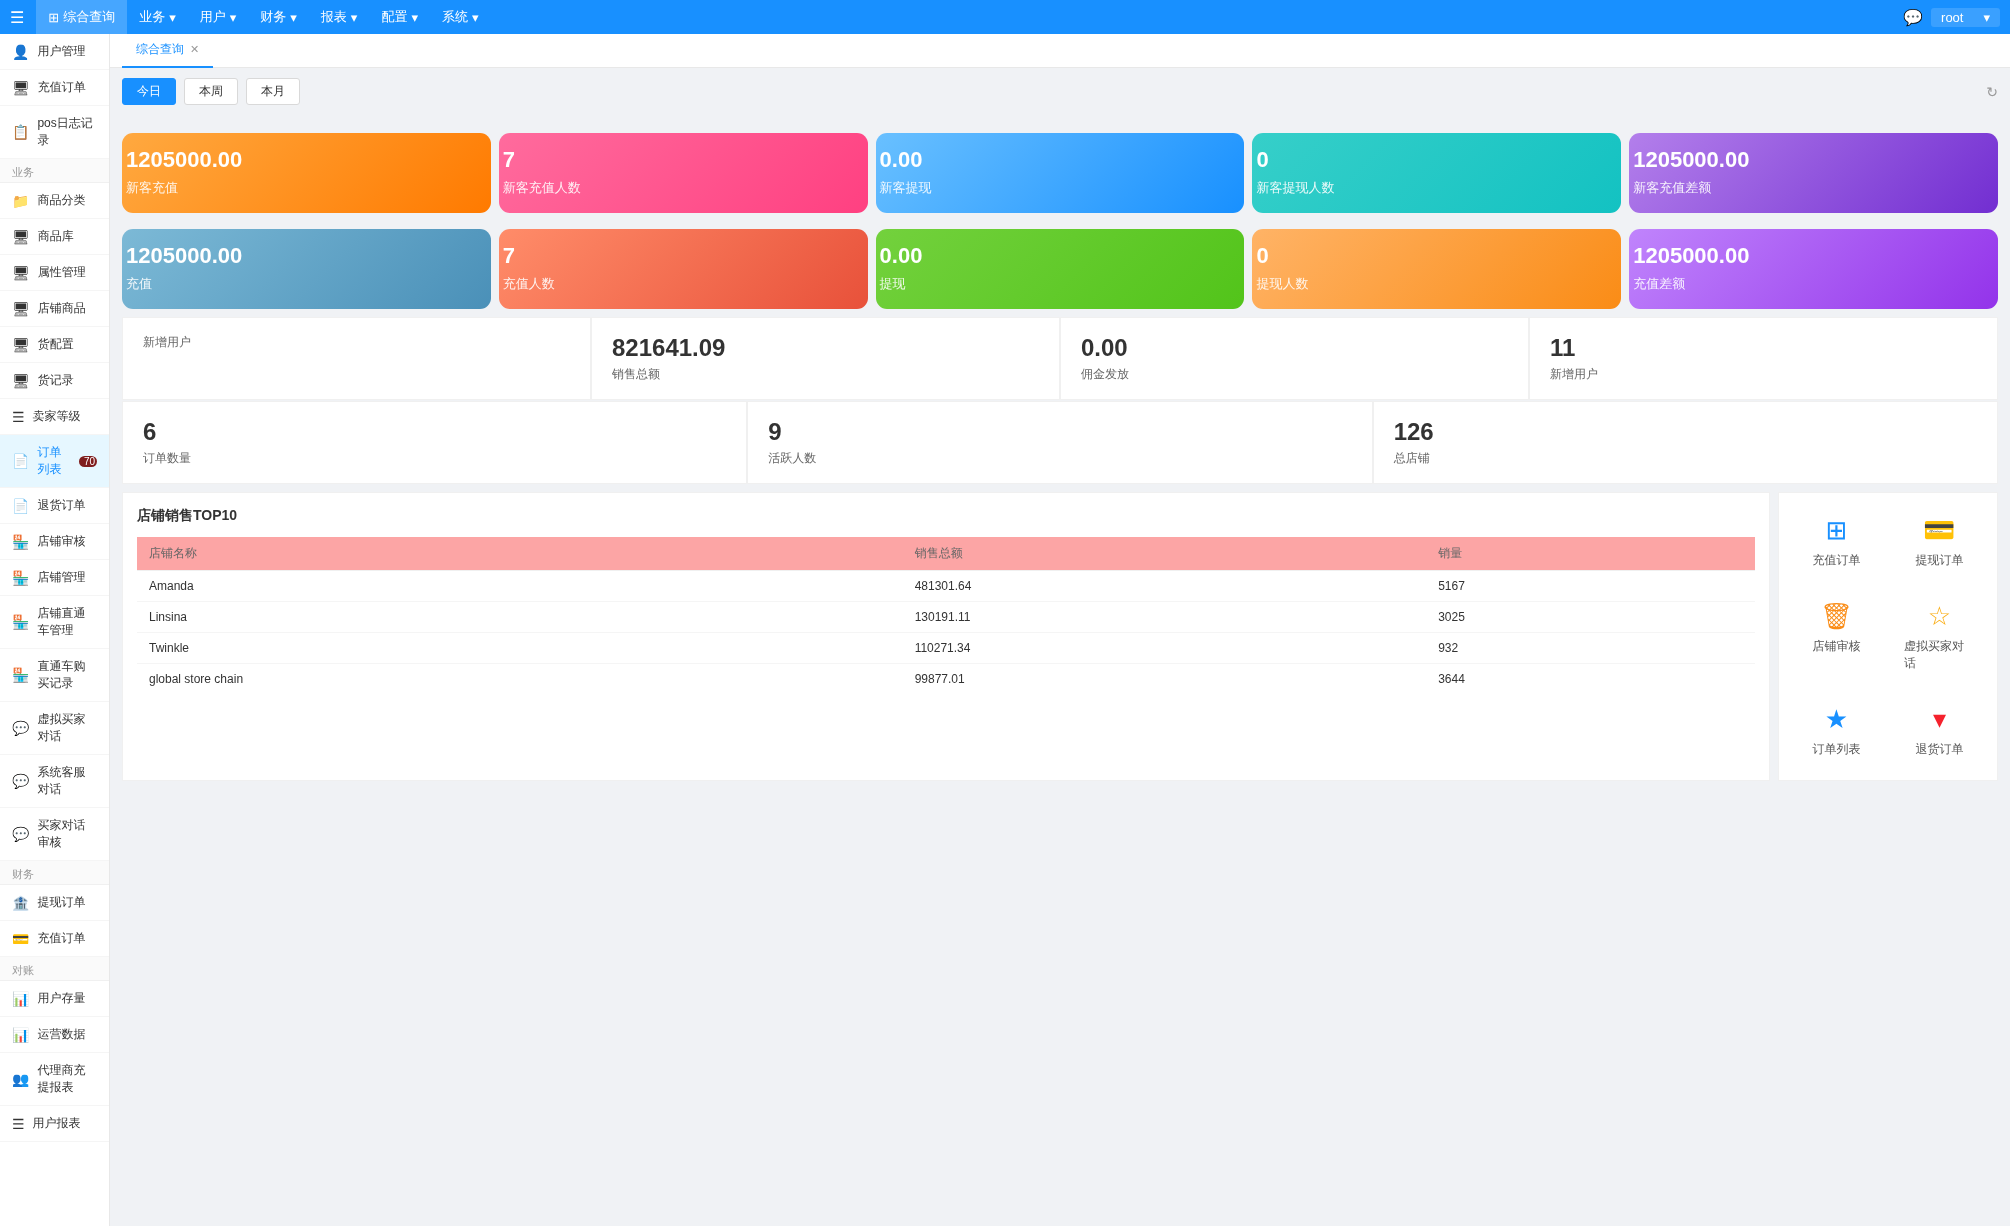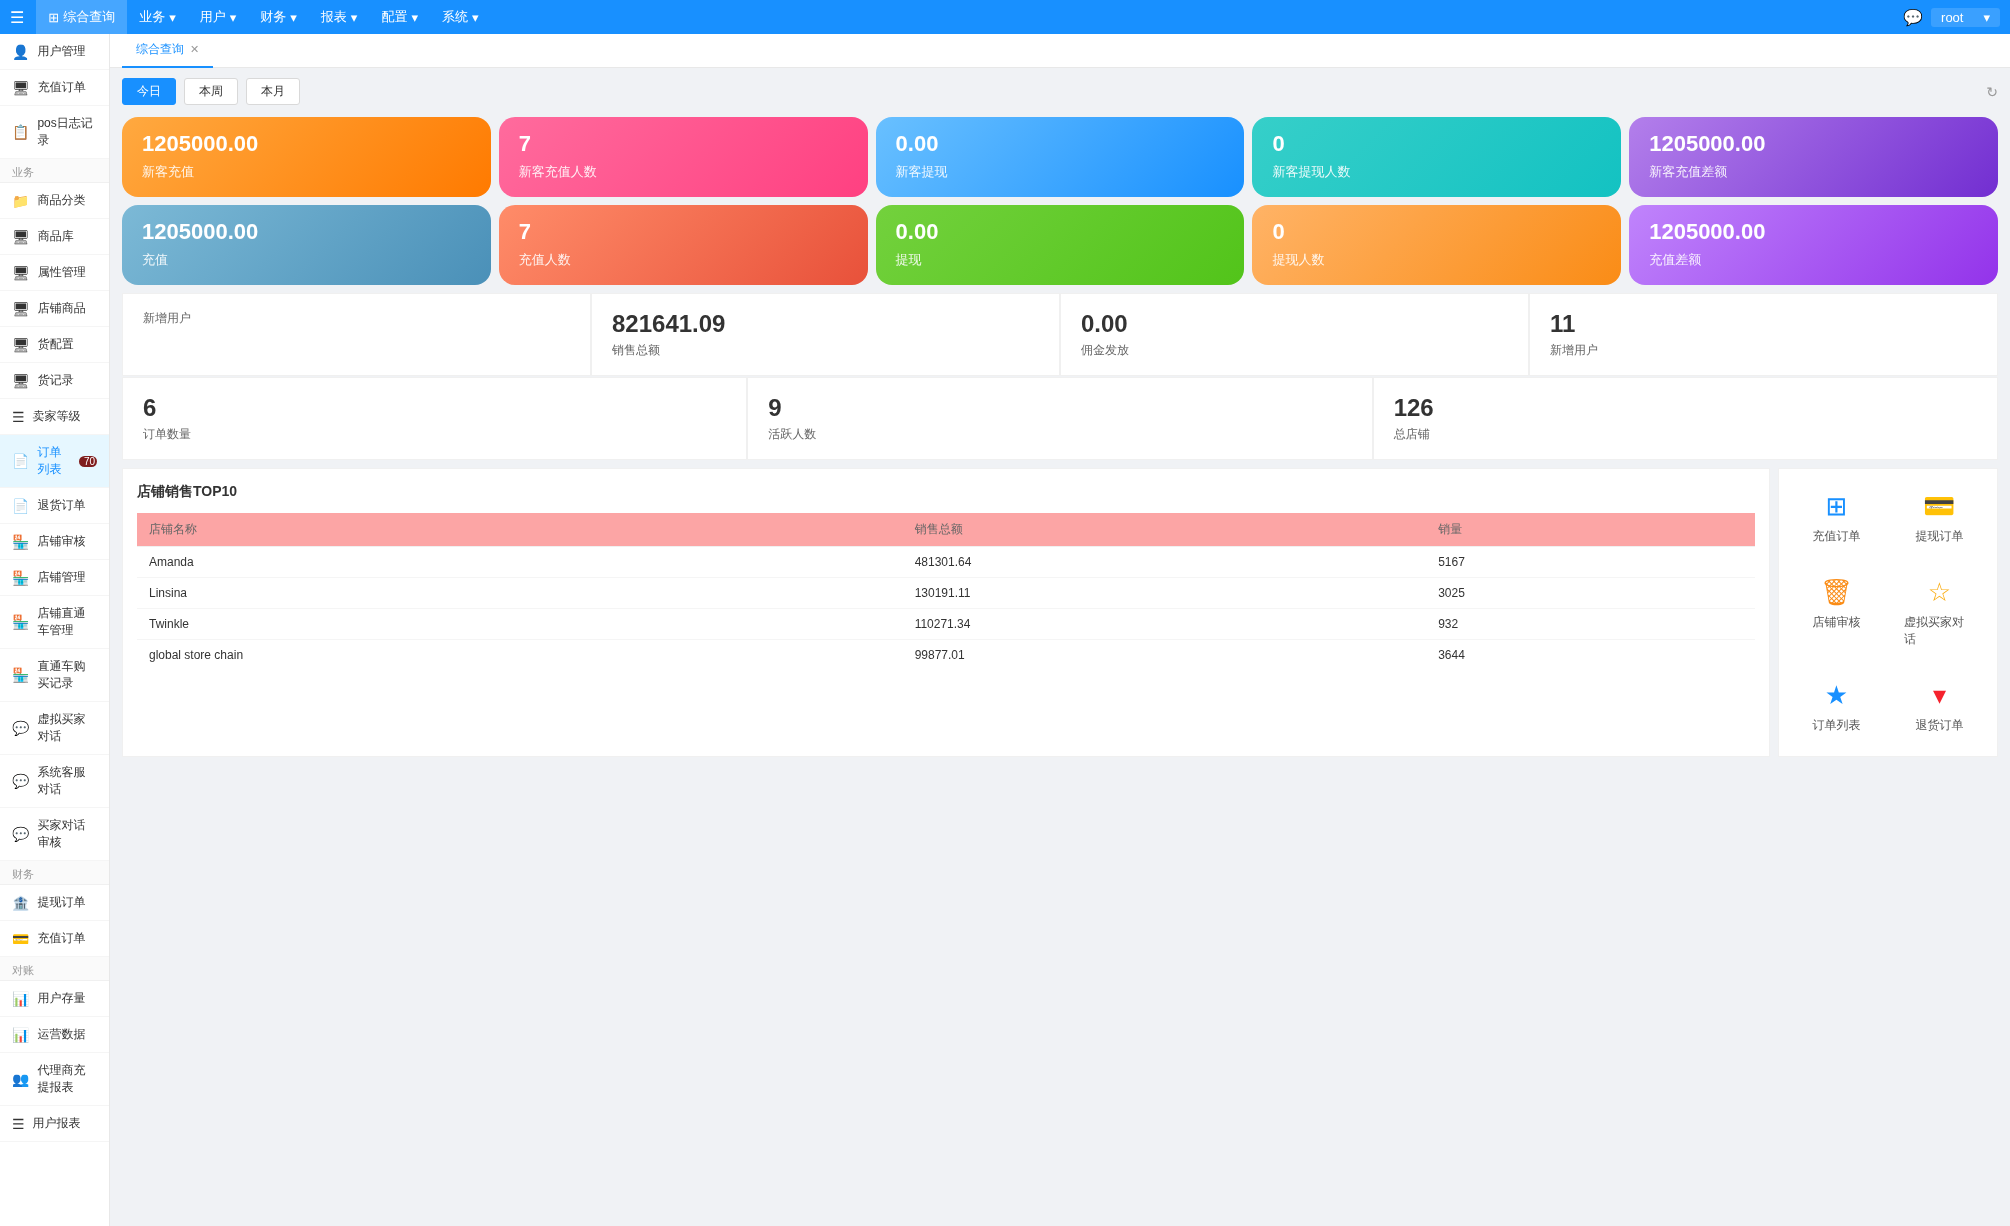--- a/index.html
+++ b/index.html
@@ -66,37 +66,37 @@
       font-size: 12px; cursor: pointer; border-bottom: 2px solid transparent;
     }
     .tab-item.active { color: #1890ff; border-bottom-color: #1890ff; }
     .tab-close { margin-left: 6px; font-size: 11px; color: #999; }
 
     
     .inner-content { padding: 10px 12px; }
 
     
     .filter-bar {
-      display: flex; align-items: center; gap: 8px; margin-bottom: 12px;
+      display: flex; align-items: center; gap: 8px; margin-bottom: 20px;
     }
     .filter-btn {
       padding: 4px 14px; border: 1px solid #d9d9d9; background: white;
       border-radius: 3px; cursor: pointer; font-size: 12px; color: #333;
     }
     .filter-btn.active {
       background: #1890ff; color: white; border-color: #1890ff;
     }
     .refresh-btn {
       margin-left: auto; color: #999; cursor: pointer; font-size: 14px;
     }
 
     
     .stat-cards-row { display: flex; gap: 8px; margin-bottom: 8px; }
     .stat-card {
-      flex: 1; padding: 14px 20px; border-radius: 16px; color: white; min-height: 80px;
+      flex: 1; padding: 14px 4px; border-radius: 11px; color: white; min-height: 80px; margin-top: 8px;
     }
     .stat-card .stat-value { font-size: 22px; font-weight: bold; margin-bottom: 6px; }
     .stat-card .stat-label { font-size: 13px; opacity: 0.9; }
 
     .card-orange { background: linear-gradient(135deg, #ffa940, #ff7a00); }
     .card-pink { background: linear-gradient(135deg, #ff6b9d, #ff4081); }
     .card-blue { background: linear-gradient(135deg, #69c0ff, #1890ff); }
     .card-teal { background: linear-gradient(135deg, #36cfc9, #13c2c2); }
     .card-purple { background: linear-gradient(135deg, #b37feb, #722ed1); }
 

